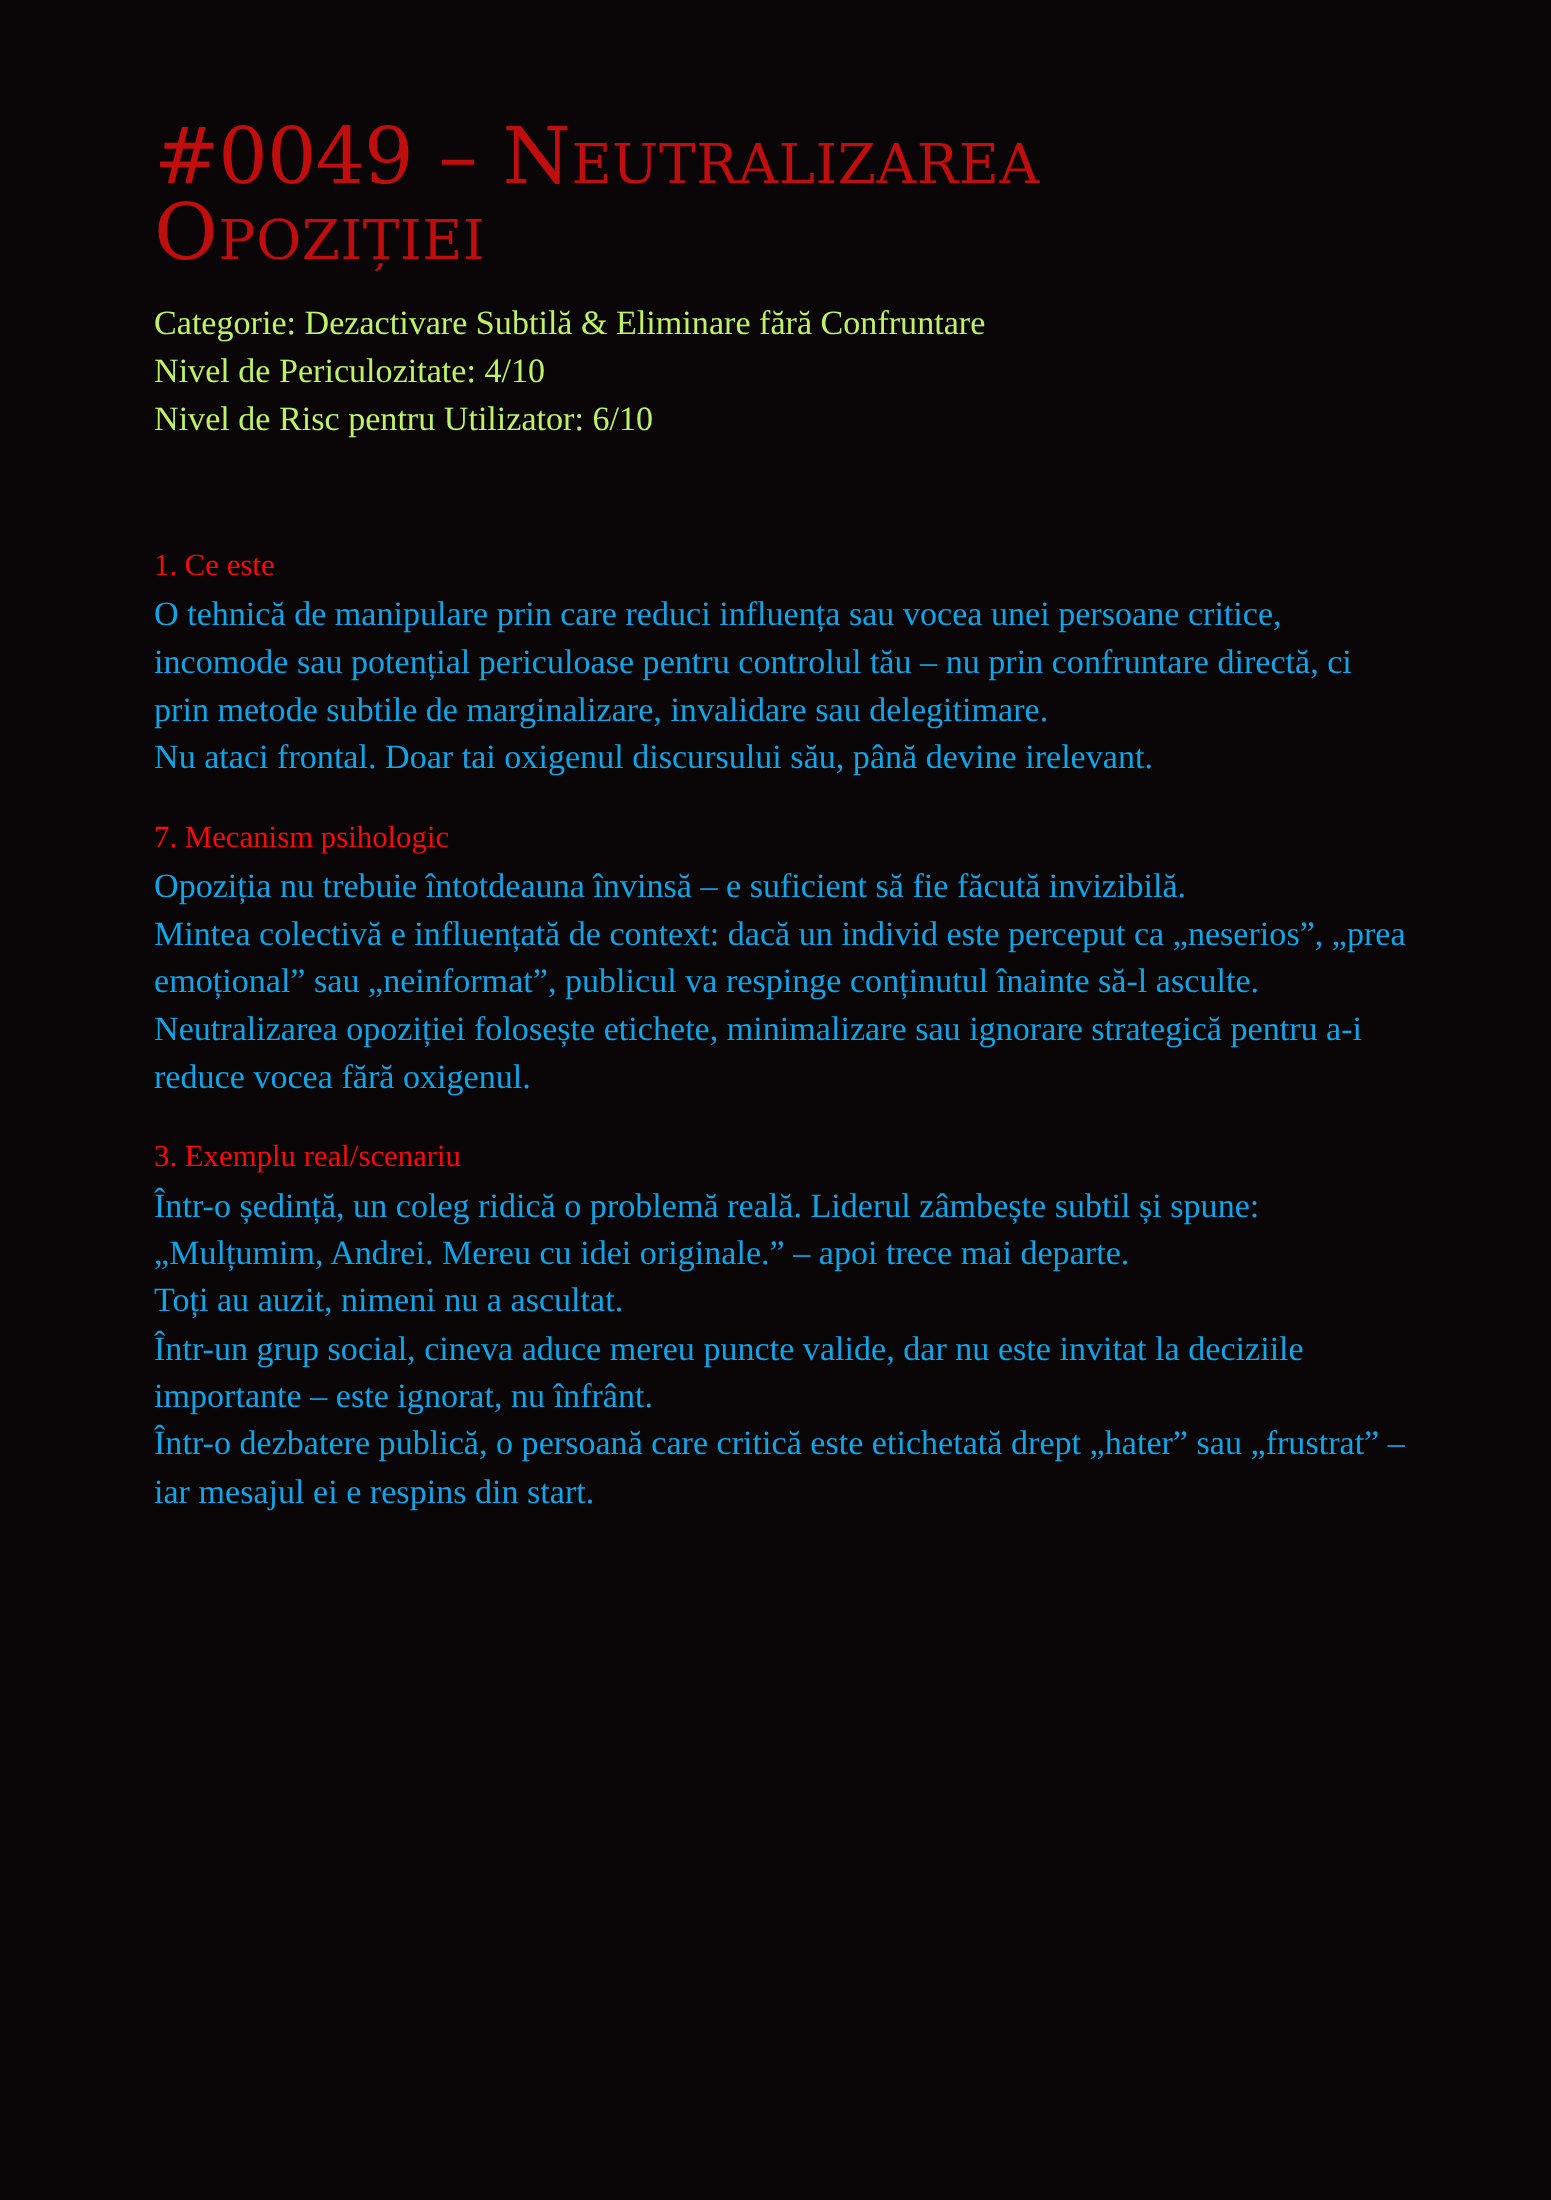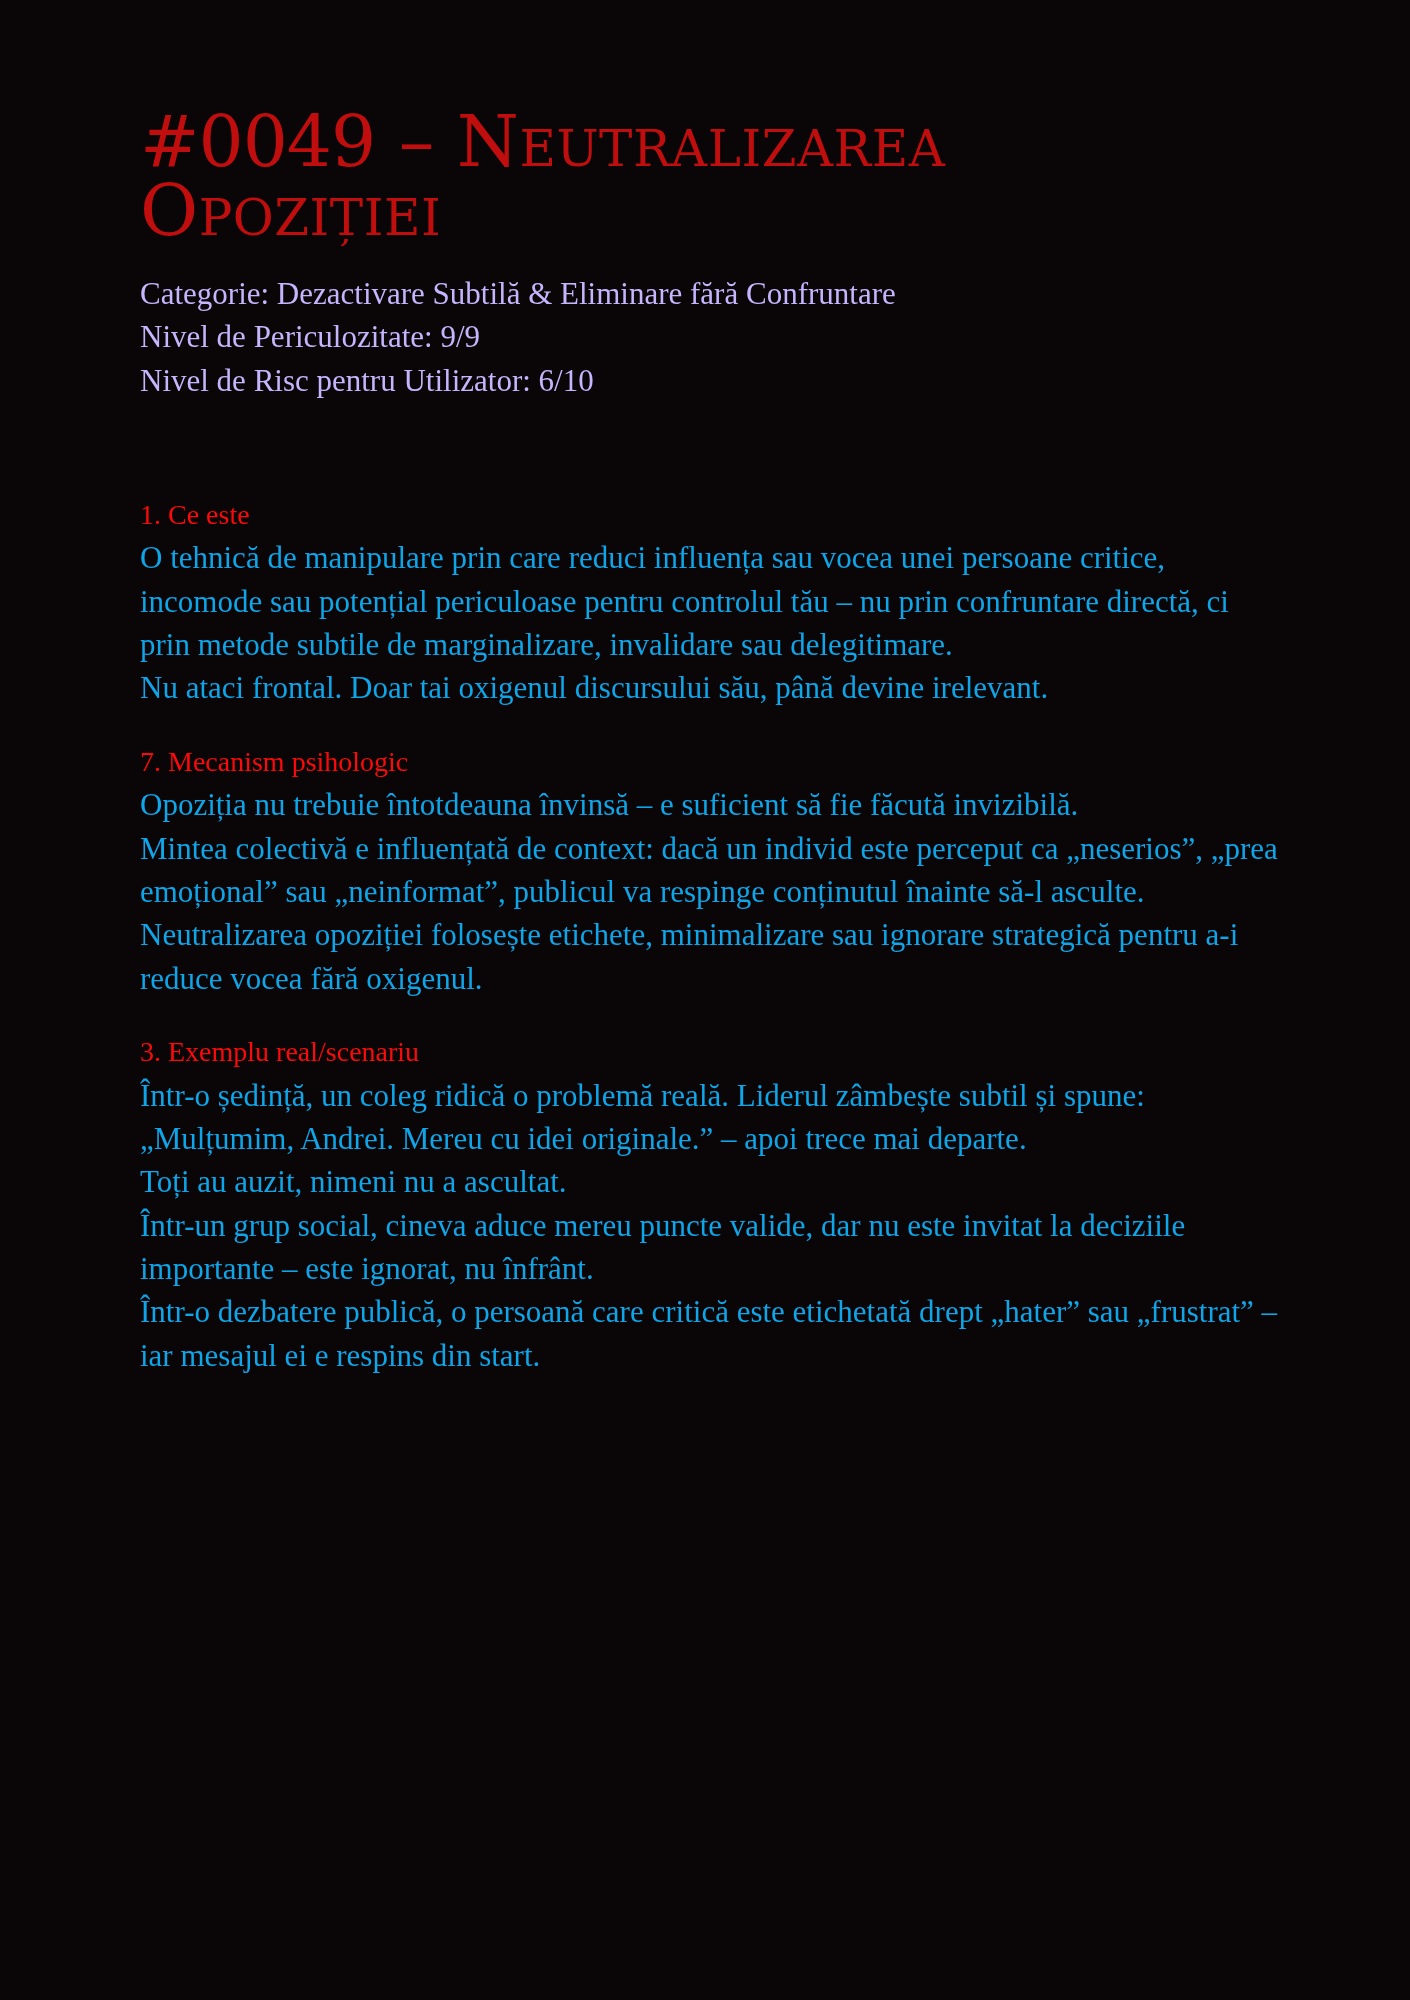--- a/index.html
+++ b/index.html
@@ -37,21 +37,21 @@
     margin-bottom:26px;
     word-spacing:2px;
   }
   .doc-title .num {
     font-variant:normal;
     letter-spacing:-1px;
   }
 
   
   .meta {
-    color:#c4b5fd;
+    color:#bef264;
     font-size:31px;
     line-height:1.41;
     max-width:1000px;
     margin-bottom:10px;
   }
   .meta-line { display:block; }
 
   .meta-gap { height:84px; }
 
   
@@ -77,21 +77,21 @@
 <body>
 
 <div class="page">
 
   <h1 class="doc-title">
     <span><span class="num">#0049 – </span><span>Neutralizarea Opoziției</span></span>
   </h1>
 
   <div class="meta">
     <span class="meta-line">Categorie: Dezactivare Subtilă &amp; Eliminare fără Confruntare</span>
-    <span class="meta-line">Nivel de Periculozitate: 9/9</span>
+    <span class="meta-line">Nivel de Periculozitate: 4/10</span>
     <span class="meta-line">Nivel de Risc pentru Utilizator: 6/10</span>
   </div>
 
   <div class="meta-gap"></div>
 
   <div id="sections-container">
       <div class="section">
         <div class="section-heading">1. Ce este</div>
         <div class="section-body">
           <span class="para">O tehnică de manipulare prin care reduci influența sau vocea unei persoane critice, incomode sau potențial periculoase pentru controlul tău – nu prin confruntare directă, ci prin metode subtile de marginalizare, invalidare sau delegitimare.</span>

